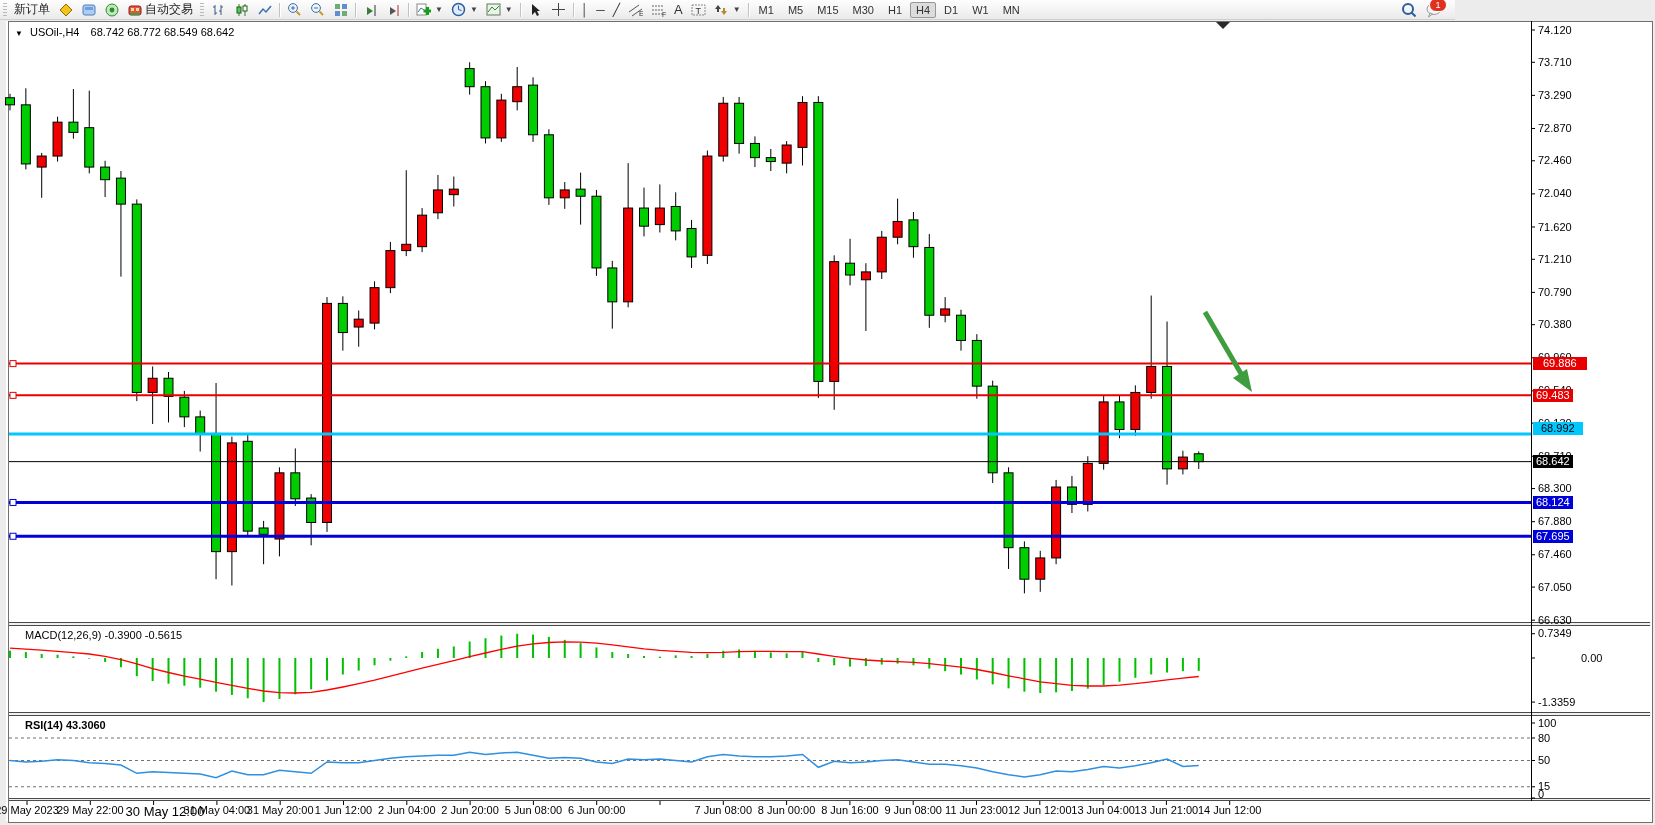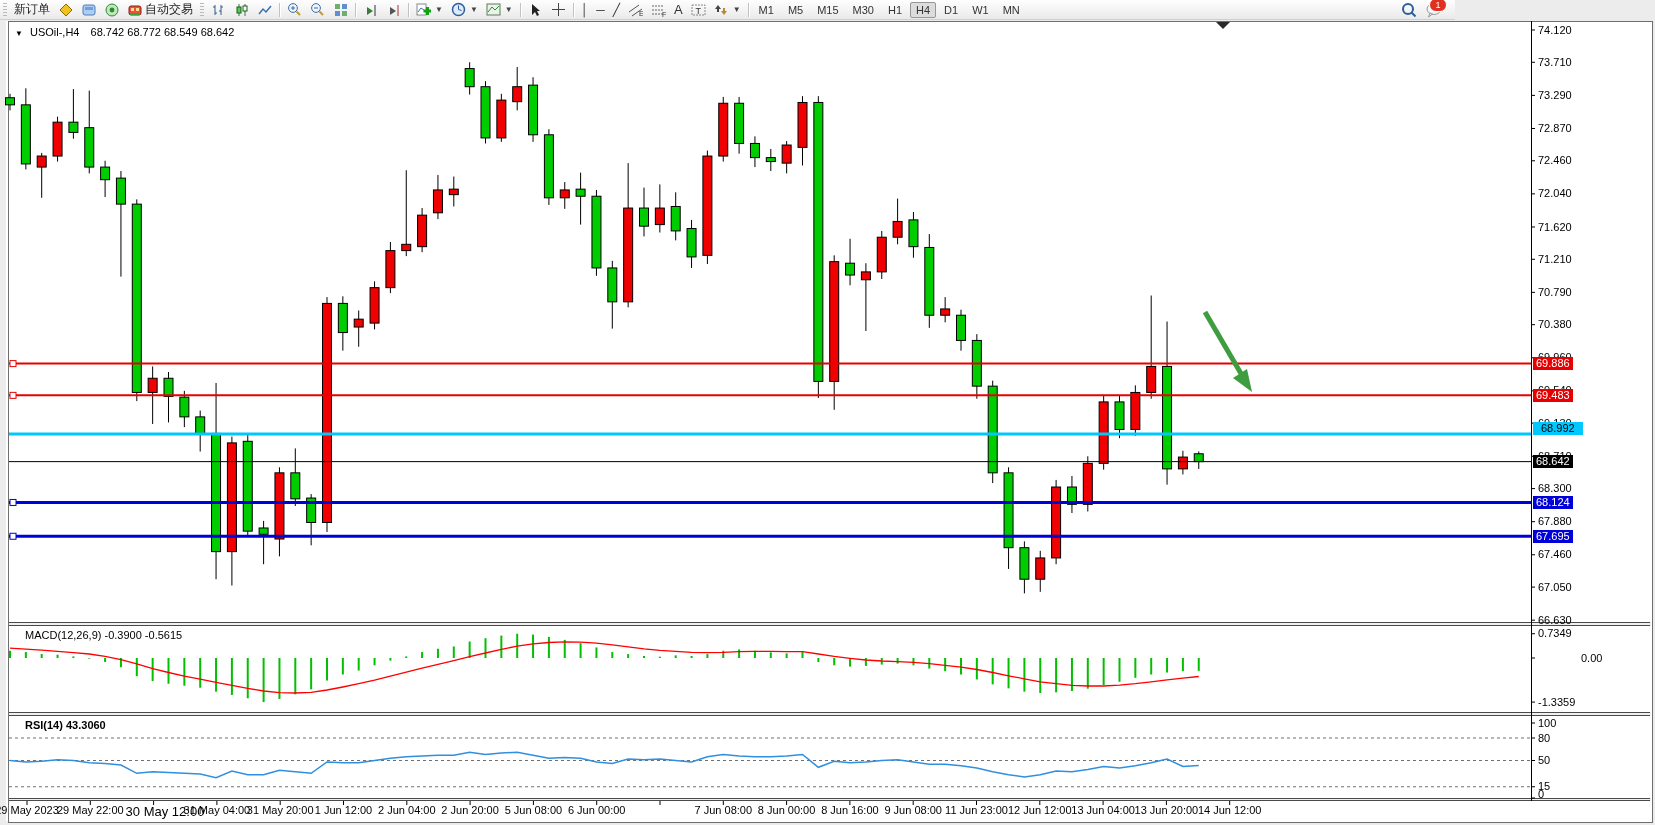--- a/index.html
+++ b/index.html
@@ -618,21 +618,21 @@
     <div style="position:absolute;left:1538px;top:318.2px;font-size:11px;">70.380</div>
     <div style="position:absolute;left:1538px;top:351.3px;font-size:11px;">69.960</div>
     <div style="position:absolute;left:1538px;top:384.4px;font-size:11px;">69.540</div>
     <div style="position:absolute;left:1538px;top:416.7px;font-size:11px;">69.130</div>
     <div style="position:absolute;left:1538px;top:449.8px;font-size:11px;">68.710</div>
     <div style="position:absolute;left:1538px;top:482.1px;font-size:11px;">68.300</div>
     <div style="position:absolute;left:1538px;top:515.2px;font-size:11px;">67.880</div>
     <div style="position:absolute;left:1538px;top:548.3px;font-size:11px;">67.460</div>
     <div style="position:absolute;left:1538px;top:580.6px;font-size:11px;">67.050</div>
     <div style="position:absolute;left:1538px;top:613.7px;font-size:11px;">66.630</div>
-    <div style="position:absolute;left:1533px;top:357.1px;font-size:11px;line-height:13px;padding:0 3px;background:#e80000;color:#ffffff;">69.886</div>
+    <div style="position:absolute;left:1533px;top:357.1px;font-size:11px;line-height:13px;padding:0 10px;background:#e80000;color:#ffffff;">69.886</div>
     <div style="position:absolute;left:1533px;top:388.9px;font-size:11px;line-height:13px;padding:0 3px;background:#e80000;color:#ffffff;">69.483</div>
     <div style="position:absolute;left:1533px;top:422px;font-size:11px;line-height:13px;padding:0 8px;background:#00c8ff;color:#000000;">68.992</div>
     <div style="position:absolute;left:1533px;top:496.0px;font-size:11px;line-height:13px;padding:0 3px;background:#0000d8;color:#ffffff;">68.124</div>
     <div style="position:absolute;left:1533px;top:529.8px;font-size:11px;line-height:13px;padding:0 3px;background:#0000d8;color:#ffffff;">67.695</div>
     <div style="position:absolute;left:1533px;top:455.1px;font-size:11px;line-height:13px;padding:0 3px;background:#000000;color:#ffffff;">68.642</div>
     <div style="position:absolute;left:1538px;top:627.2px;font-size:11px;">0.7349</div>
     <div style="position:absolute;left:1538px;top:651.5px;font-size:11px;padding-left:43px;">0.00</div>
     <div style="position:absolute;left:1538px;top:695.6px;font-size:11px;">-1.3359</div>
     <div style="position:absolute;left:1538px;top:716.5px;font-size:11px;">100</div>
     <div style="position:absolute;left:1538px;top:731.5px;font-size:11px;">80</div>
@@ -650,15 +650,15 @@
     <div style="position:absolute;top:804px;left:533.4px;transform:translateX(-50%);font-size:11px;white-space:nowrap;" class="tlabel">5 Jun 08:00</div>
     <div style="position:absolute;top:804px;left:596.7px;transform:translateX(-50%);font-size:11px;white-space:nowrap;" class="tlabel">6 Jun 00:00</div>
     <div style="position:absolute;top:804px;left:660.0px;transform:translateX(-50%);font-size:11px;white-space:nowrap;margin-top:48px;" class="tlabel">6 Jun 16:00</div>
     <div style="position:absolute;top:804px;left:723.3px;transform:translateX(-50%);font-size:11px;white-space:nowrap;text-align:right;" class="tlabel">7 Jun 08:00</div>
     <div style="position:absolute;top:804px;left:786.6px;transform:translateX(-50%);font-size:11px;white-space:nowrap;" class="tlabel">8 Jun 00:00</div>
     <div style="position:absolute;top:804px;left:849.9px;transform:translateX(-50%);font-size:11px;white-space:nowrap;" class="tlabel">8 Jun 16:00</div>
     <div style="position:absolute;top:804px;left:913.2px;transform:translateX(-50%);font-size:11px;white-space:nowrap;" class="tlabel">9 Jun 08:00</div>
     <div style="position:absolute;top:804px;left:976.5px;transform:translateX(-50%);font-size:11px;white-space:nowrap;" class="tlabel">11 Jun 23:00</div>
     <div style="position:absolute;top:804px;left:1039.8px;transform:translateX(-50%);font-size:11px;white-space:nowrap;" class="tlabel">12 Jun 12:00</div>
     <div style="position:absolute;top:804px;left:1103.1px;transform:translateX(-50%);font-size:11px;white-space:nowrap;" class="tlabel">13 Jun 04:00</div>
-    <div style="position:absolute;top:804px;left:1166.4px;transform:translateX(-50%);font-size:11px;white-space:nowrap;" class="tlabel">13 Jun 20:00</div>
+    <div style="position:absolute;top:804px;left:1166.4px;transform:translateX(-50%);font-size:11px;white-space:nowrap;" class="tlabel">13 Jun 21:00</div>
     <div style="position:absolute;top:804px;left:1229.7px;transform:translateX(-50%);font-size:11px;white-space:nowrap;" class="tlabel">14 Jun 12:00</div>
   </div>
 
 </body></html>

